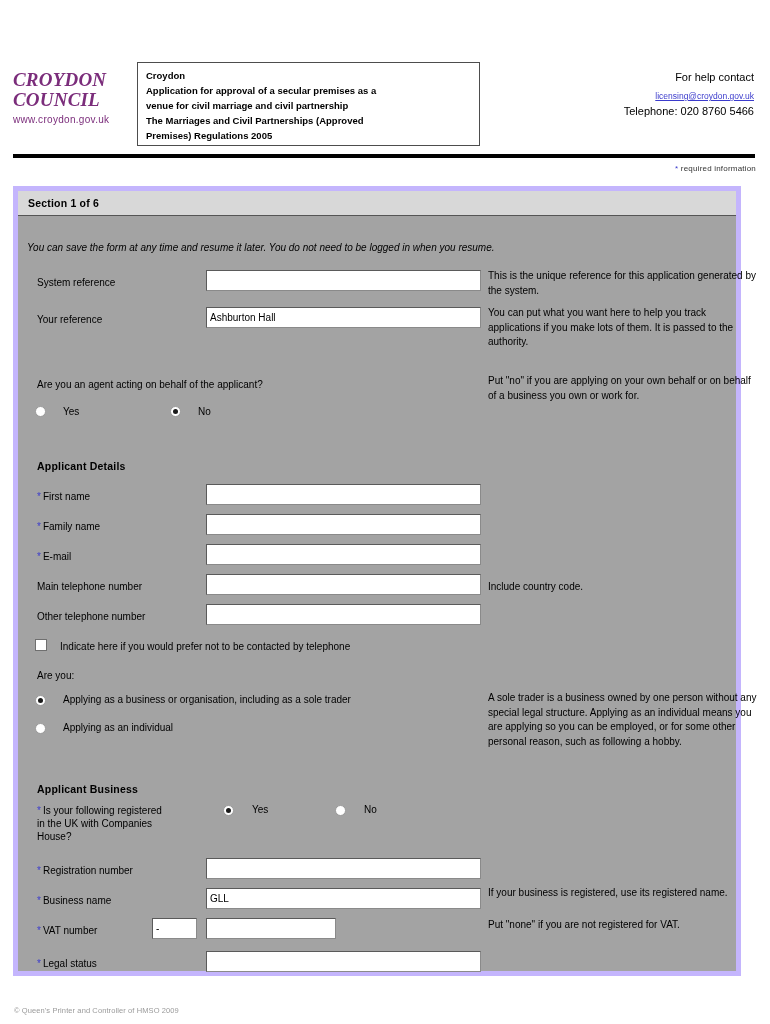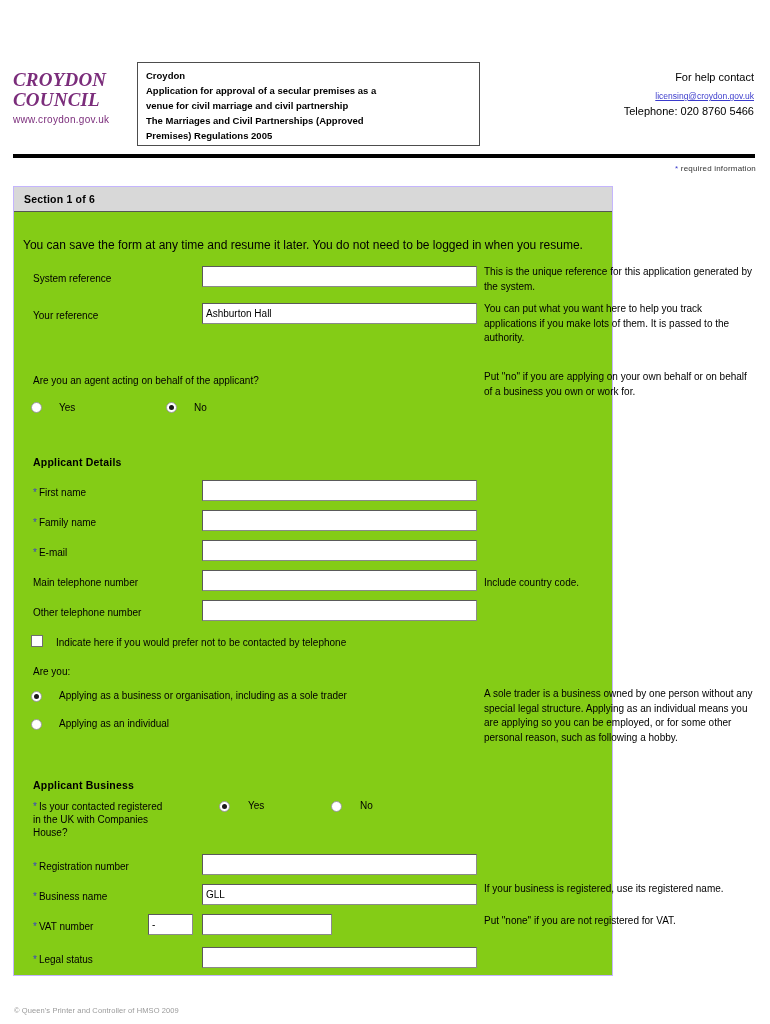--- a/index.html
+++ b/index.html
@@ -109,25 +109,25 @@
     color: #333;
     letter-spacing: 0.2px;
   }
   .required-note .star { color: #3b3bcc; }
 
   
   .panel {
     position: absolute;
     left: 13px;
     top: 186px;
-    width: 600px;
+    width: 728px;
     height: 790px;
-    border: 1px solid #c4b5fd;
-    box-sizing: border-box;
-    background: #84cc16;
+    border: 5px solid #c4b5fd;
+    box-sizing: border-box;
+    background: #a3a3a3;
   }
   .section-head {
     height: 25px;
     background: #d8d8d8;
     border-bottom: 1px solid #555;
     box-sizing: border-box;
     padding: 6px 0 0 10px;
     font-size: 10.5px;
     font-weight: bold;
     letter-spacing: 0.2px;
@@ -135,22 +135,23 @@
   .panel-body {
     position: relative;
     padding: 0;
     height: 762px;
   }
 
   .intro {
     position: absolute;
     left: 9px;
     top: 26px;
-    font-size: 12px;
-    white-space: nowrap;
+    font-size: 10px;
+    white-space: nowrap;
+    font-style: italic;
   }
 
   
   .lbl {
     position: absolute;
     font-size: 10px;
     line-height: 13px;
   }
   .lbl .star { color: #3b3bcc; margin-right: 2px; }
 
@@ -318,21 +319,21 @@
     <div class="radio-lbl" style="left:45px; top:478px;">Applying as a business or organisation, including as a sole trader</div>
 
     <div class="radio" style="left:17px; top:507px;"></div>
     <div class="radio-lbl" style="left:45px; top:506px;">Applying as an individual</div>
 
     <div class="help" style="left:470px; top:475px;">A sole trader is a business owned by one person without any special legal structure. Applying as an individual means you are applying so you can be employed, or for some other personal reason, such as following a hobby.</div>
 
     <div class="sub-head" style="left:19px; top:567px;">Applicant Business</div>
 
     <div class="lbl" style="left:19px; top:588px; width:165px;">
-      <span class="star">*</span><span>Is your contacted registered</span><br>
+      <span class="star">*</span><span>Is your following registered</span><br>
       <span>in the UK with Companies</span><br>
       <span>House?</span>
     </div>
     <div class="radio on" style="left:205px; top:589px;"></div>
     <div class="radio-lbl" style="left:234px; top:588px;">Yes</div>
     <div class="radio" style="left:317px; top:589px;"></div>
     <div class="radio-lbl" style="left:346px; top:588px;">No</div>
 
     <div class="lbl" style="left:19px; top:648px;">
       <span class="star">*</span><span>Registration number</span>

